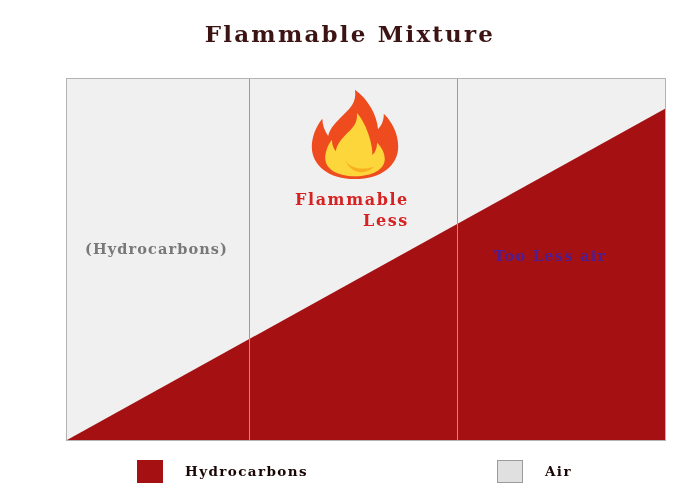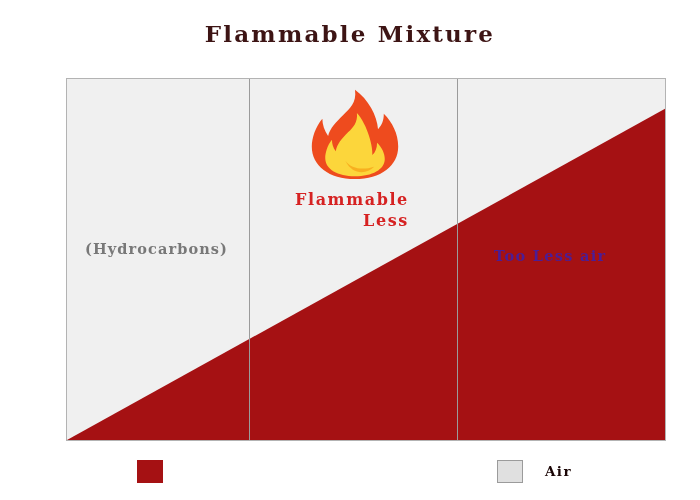--- a/index.html
+++ b/index.html
@@ -213,20 +213,21 @@
     </div>
 
     <div id="label-too-less-air">Too Less air</div>
 
   </div>
 
   <div id="legend">
 
     <div class="legend-item" id="legend-item-hydrocarbons">
       <span class="legend-swatch" id="legend-swatch-hydrocarbons"></span>
+      <span class="legend-label">Hydrocarbons</span>
     </div>
 
     <div class="legend-item" id="legend-item-air">
       <span class="legend-swatch" id="legend-swatch-air"></span>
       <span class="legend-label">Air</span>
     </div>
 
   </div>
 
 </div>

